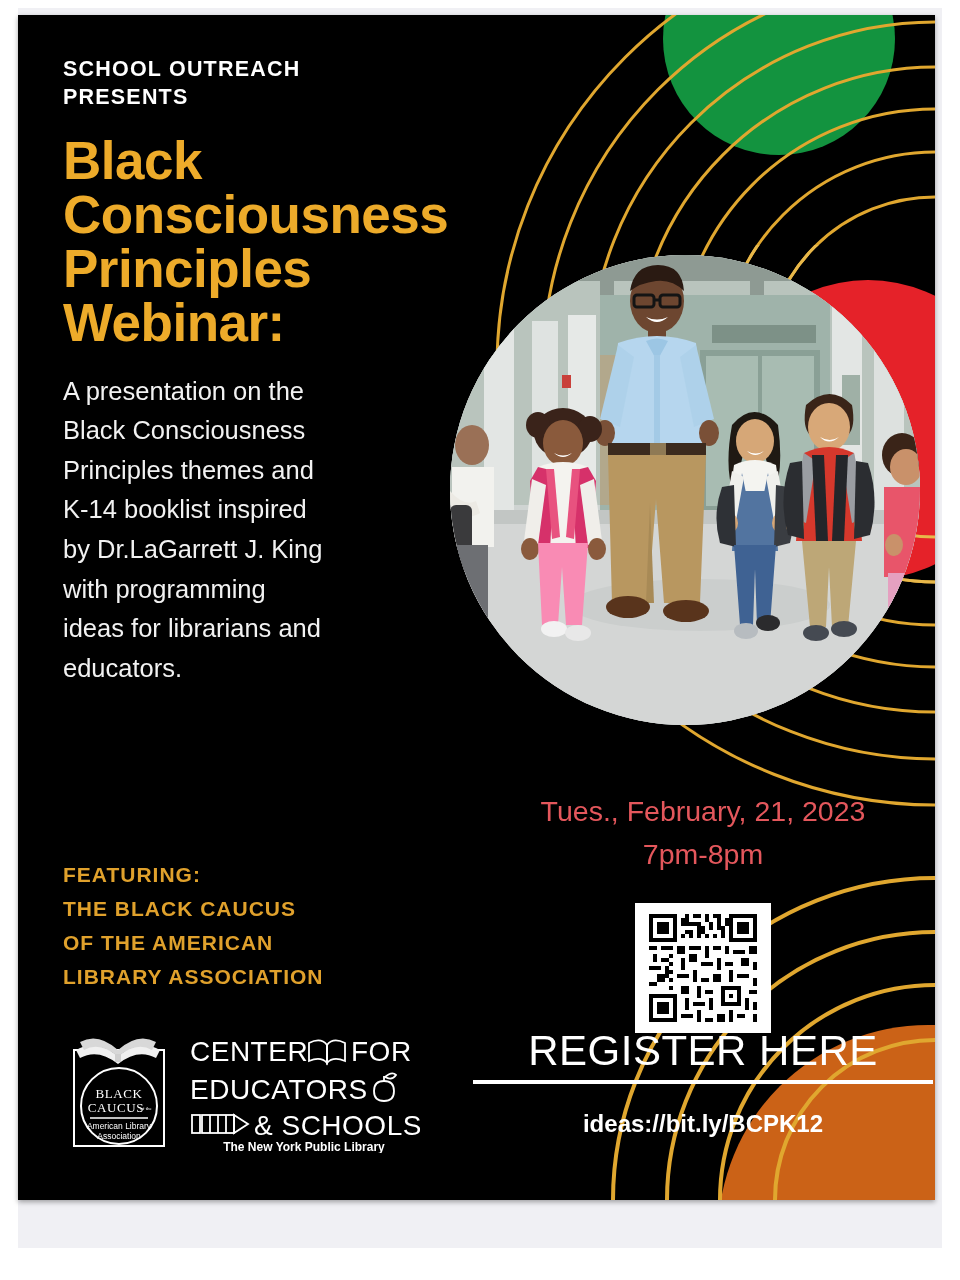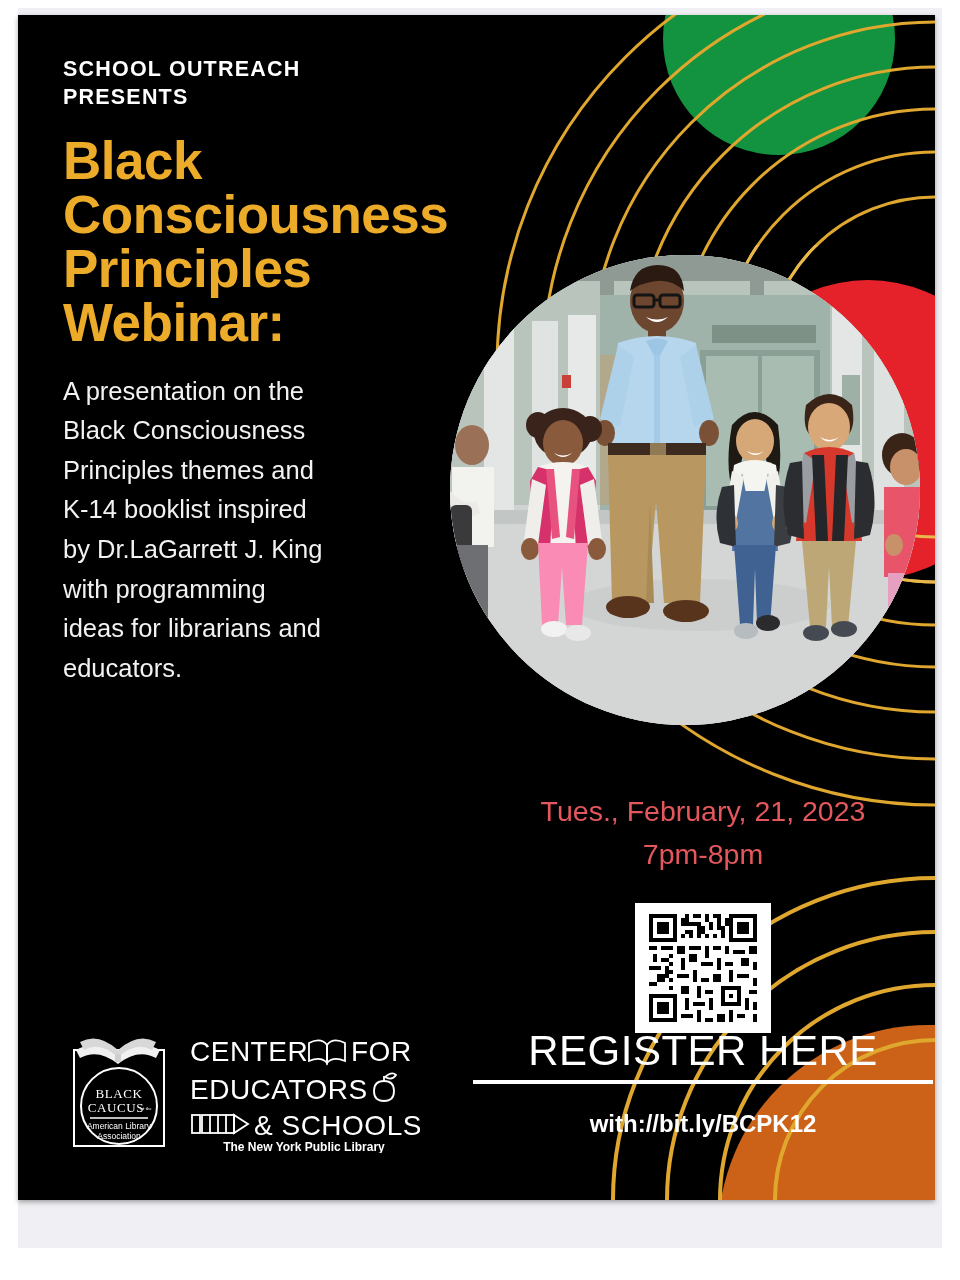--- a/index.html
+++ b/index.html
@@ -407,20 +407,24 @@
       <p id="lead-paragraph">A presentation on the
 Black Consciousness
 Principles themes and
 K-14 booklist inspired
 by Dr.LaGarrett J. King
 with programming
 ideas for librarians and
 educators.</p>
     </div>
 
+    <div id="featuring">FEATURING:
+THE BLACK CAUCUS
+OF THE AMERICAN
+LIBRARY ASSOCIATION</div>
 
     <div id="logos">
 
       <svg id="bcala-logo" viewBox="0 0 106 128">
 
         <path d="M8 22 h90 v96 h-90 z" fill="none" stroke="#ffffff" stroke-width="2"></path>
         <path d="M10 22 q20 -12 42 6 q22 -18 42 -6 l-4 8 q-18 -10 -38 6 q-20 -16 -38 -6 z" fill="#f0f0f0"></path>
         <path d="M14 14 q18 -10 38 8 q20 -18 38 -8 l-4 8 q-16 -9 -34 7 q-18 -16 -34 -7 z" fill="#d8d8d8"></path>
         <path d="M49 26 h6 v8 h-6 z" fill="#cfcfcf"></path>
 
@@ -565,16 +569,16 @@
           <rect x="21" y="25" width="1" height="3"></rect>
             <rect x="23" y="26" width="2" height="1"></rect>
           <rect x="27" y="26" width="1" height="2"></rect>
           <rect x="19" y="4" width="1" height="2"></rect>
             <rect x="20" y="2" width="1" height="2"></rect>
         </g>
       </svg>
     </div>
 
     <div id="register-here">REGISTER HERE</div>
-    <div id="register-url">with://bit.ly/BCPK12</div>
+    <div id="register-url">ideas://bit.ly/BCPK12</div>
 
   </div>
 </div>
 
 </body></html>

